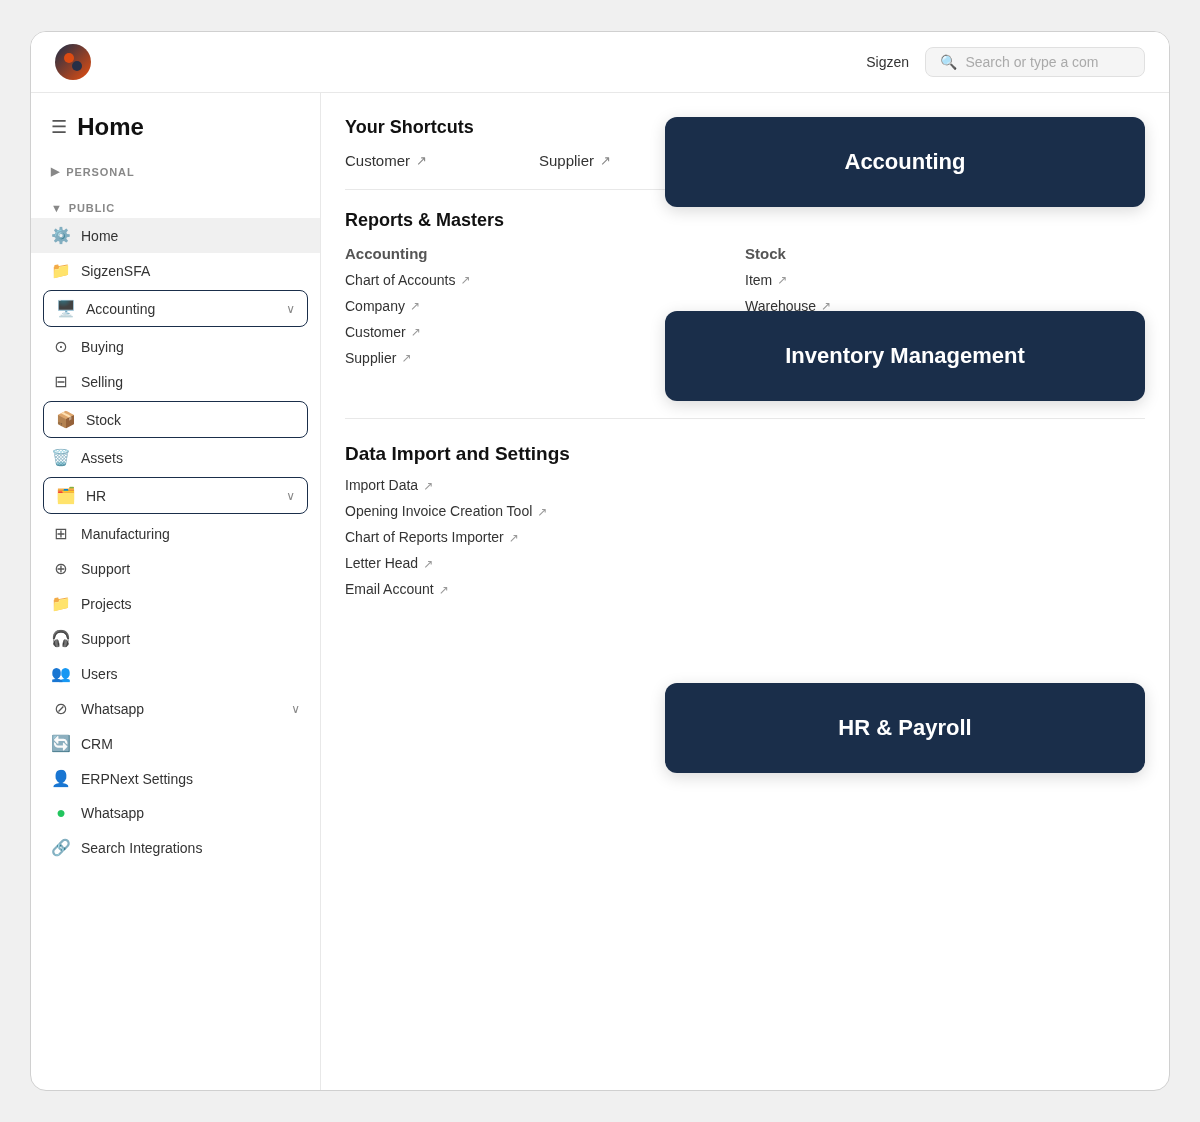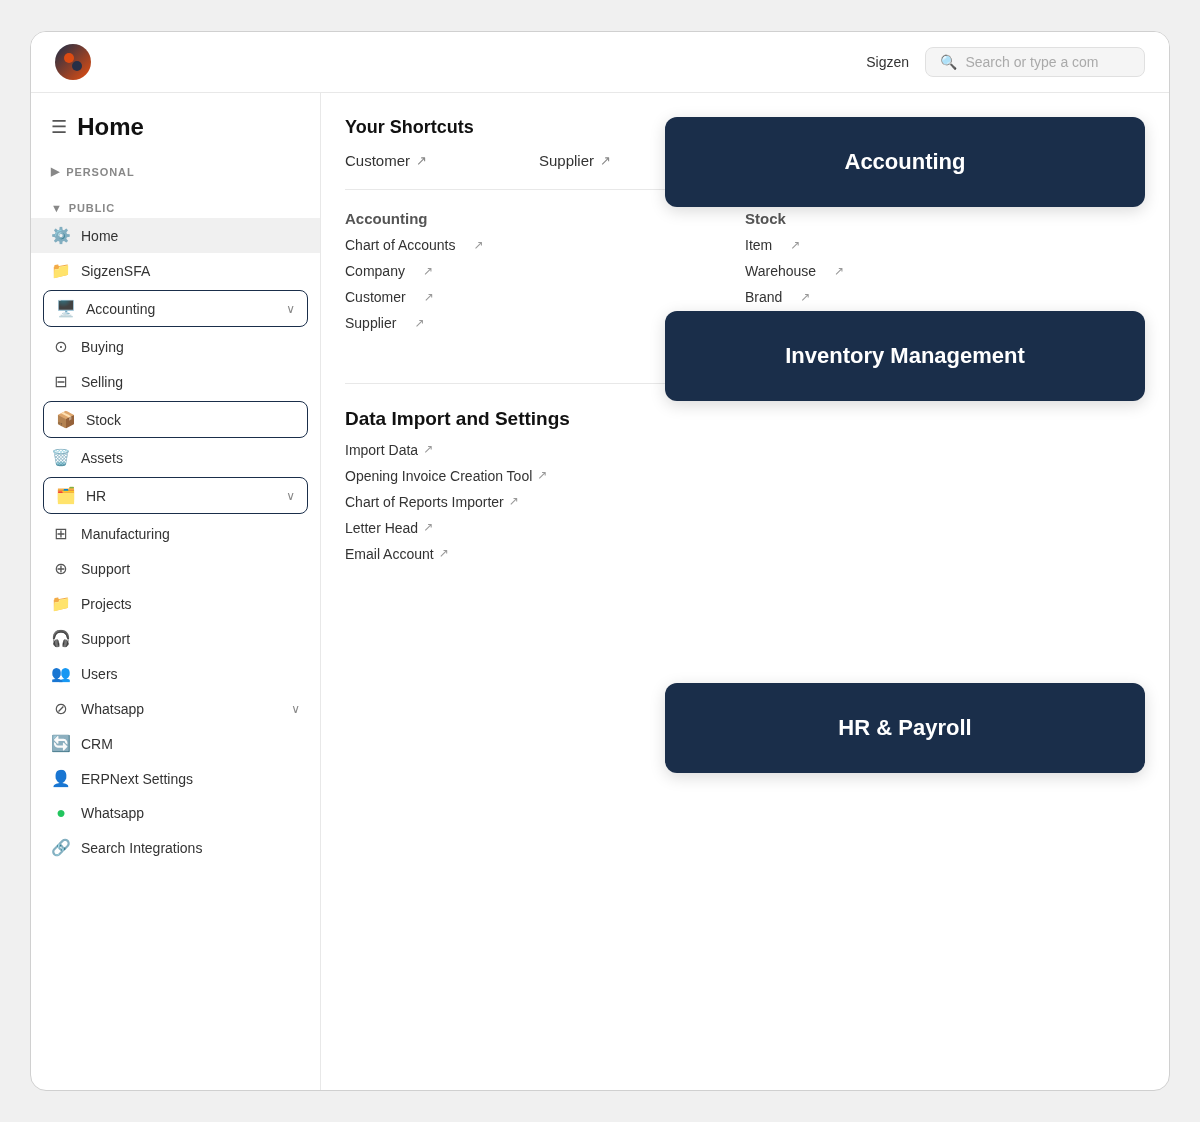--- a/index.html
+++ b/index.html
@@ -189,38 +189,38 @@
       font-size: 15px;
       font-weight: 600;
       color: #555;
       margin-bottom: 10px;
     }
     .report-item {
       font-size: 14px;
       color: #333;
       display: flex;
       align-items: center;
-      gap: 18px;
+      gap: 5px;
       margin-bottom: 10px;
       cursor: pointer;
     }
     .report-item .ext-link { font-size: 12px; color: #999; }
     
     .data-import-section { margin-top: 24px; }
     .data-import-title {
       font-size: 19px;
       font-weight: 600;
       color: #111;
       margin-bottom: 12px;
     }
     .import-item {
       font-size: 14px;
       color: #333;
       display: flex;
-      align-items: flex-start;
+      align-items: flex-end;
       gap: 5px;
       margin-bottom: 10px;
       cursor: pointer;
     }
     .import-item .ext-link { font-size: 12px; color: #999; }
   </style>
 </head>
 <body>
 
 <div class="app-container">
@@ -363,20 +363,21 @@
           <div class="shortcut-item" style="margin-left:80px;">
             <span>Sales Invoice</span>
             <span class="ext-link">↗</span>
           </div>
         </div>
       </div>
 
       <hr class="section-divider">
 
       <div class="reports-section">
+        <div class="section-title">Reports &amp; Masters</div>
 
         <div class="reports-grid">
 
           <div class="reports-col">
             <div class="reports-col-title">Accounting</div>
             <div class="report-item">
               <span>Chart of Accounts</span>
               <span class="ext-link">↗</span>
             </div>
             <div class="report-item">

